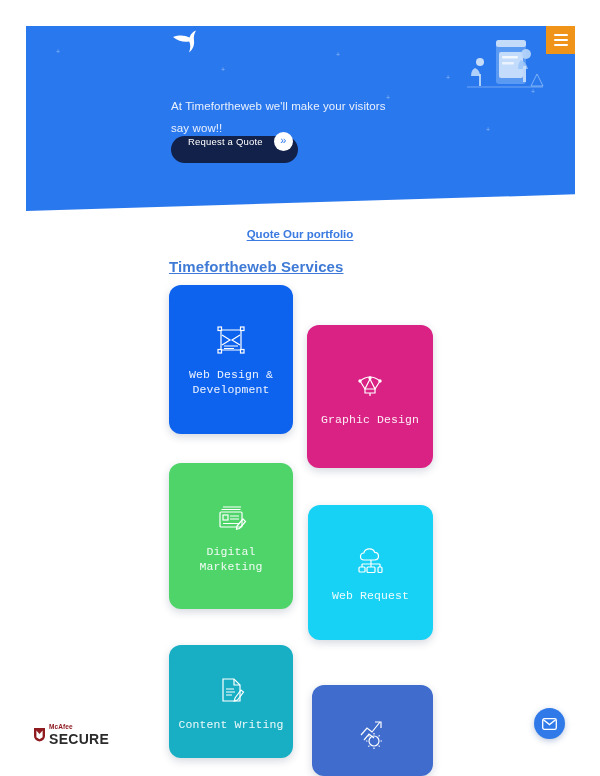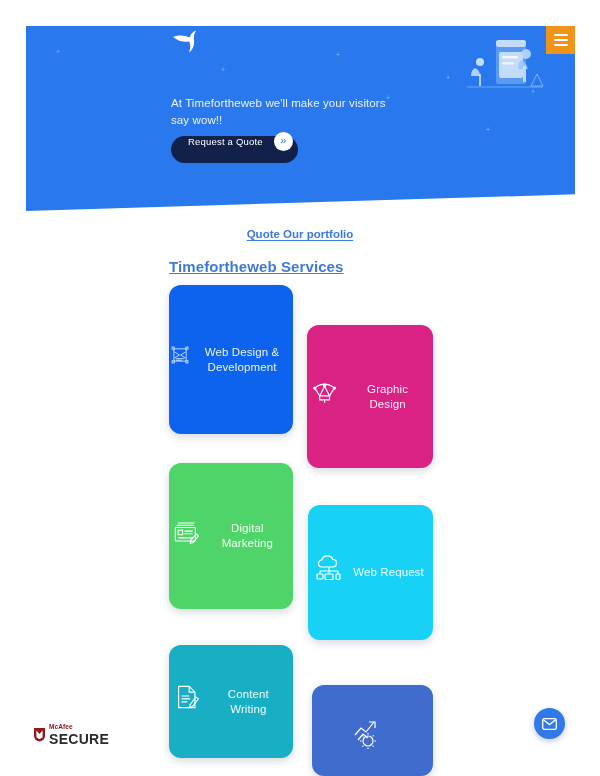--- a/index.html
+++ b/index.html
@@ -82,21 +82,21 @@
     height: 62px;
   }
 
   #hero-tagline {
     position: absolute;
     left: 145px;
     top: 69px;
     width: 225px;
     color: #e9f1fd;
     font-size: 11.5px;
-    line-height: 17px;
+    line-height: 22px;
     letter-spacing: .1px;
   }
 
   #cta-button {
     position: absolute;
     left: 145px;
     top: 110px;
     height: 27px;
     padding: 0 5px 17px 17px;
     background: #12214a;
@@ -151,26 +151,27 @@
     font-weight: bold;
     letter-spacing: .1px;
     text-decoration: underline;
   }
 
   
   .card {
     position: absolute;
     border-radius: 12px;
     display: flex;
-    flex-direction: row;
+    flex-direction: column;
     align-items: center;
     justify-content: center;
     color: #ffffff;
     cursor: pointer;
     box-shadow: 0 3px 9px rgba(20,40,80,.18);
+    font-family: Liberation Mono, monospace;
   }
   .card .card-icon {
     width: 36px;
     height: 36px;
     margin-bottom: 9px;
   }
   .card .card-label {
     font-size: 11.5px;
     line-height: 15px;
     text-align: center;

